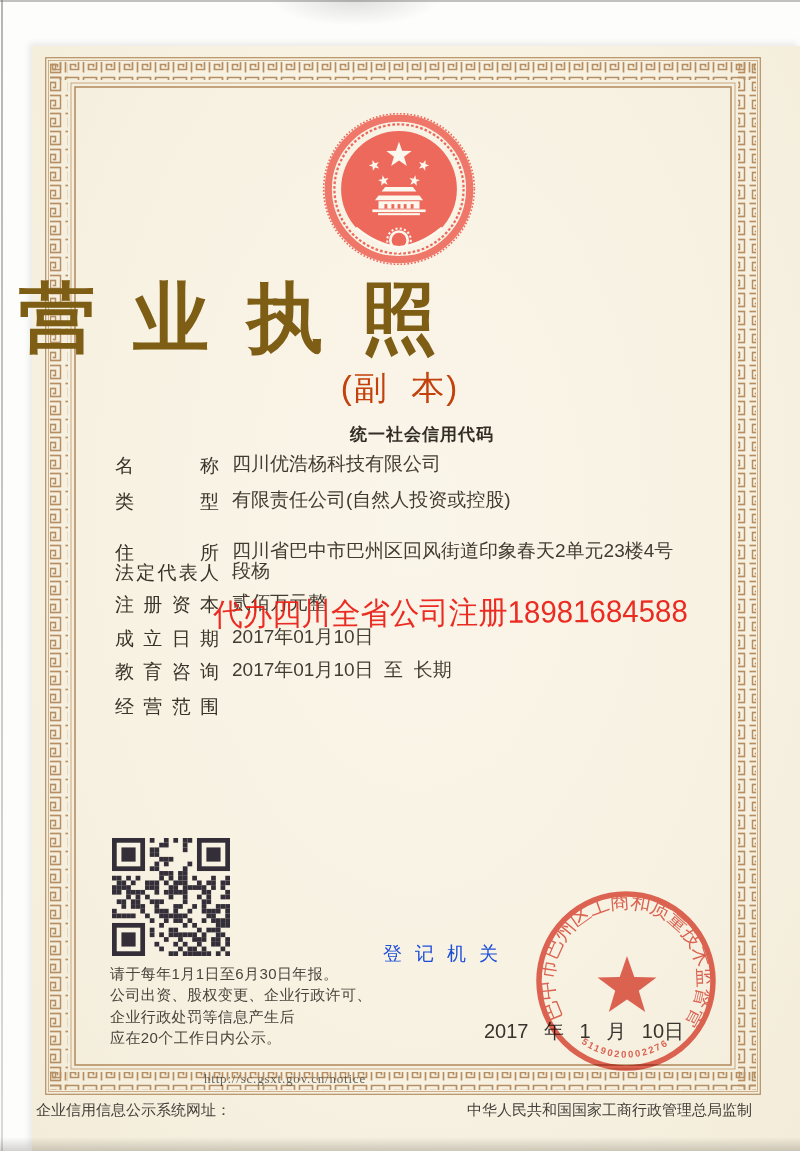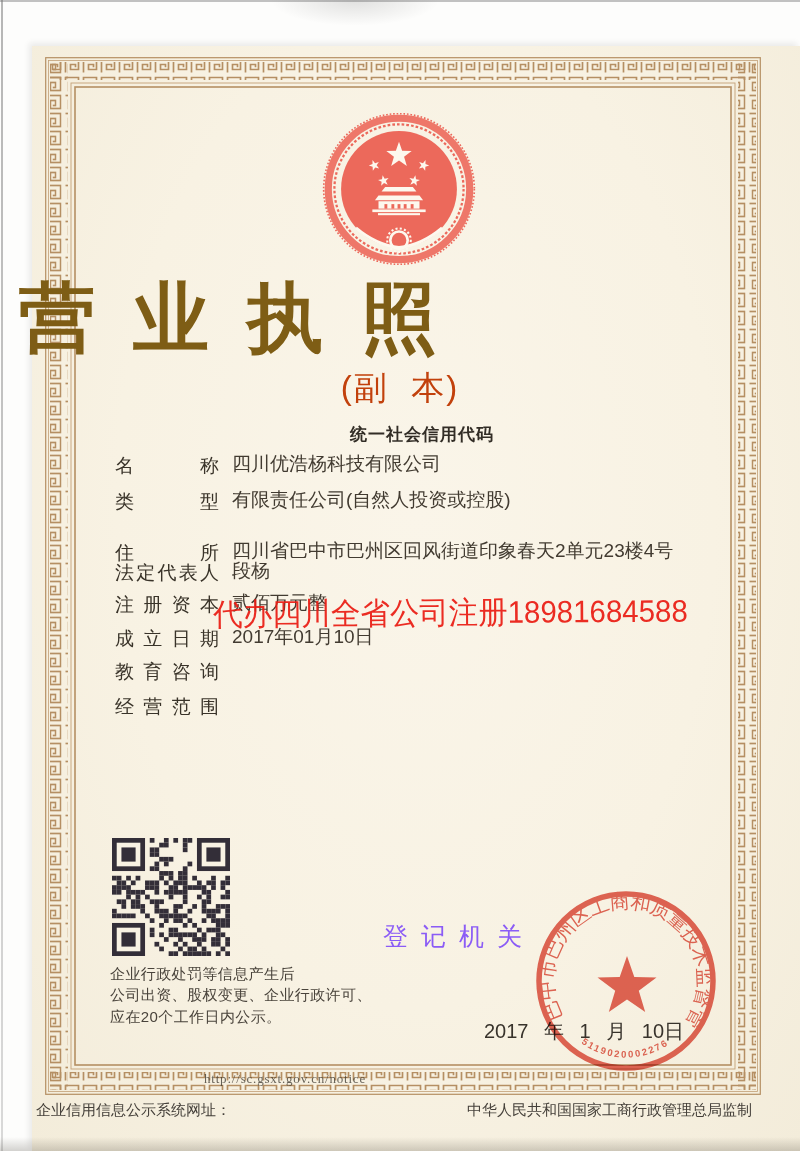--- a/index.html
+++ b/index.html
@@ -39,21 +39,21 @@
   .scope-value{width:402px;font-size:15px;line-height:16.8px;text-align:justify;}
 
   .watermark{position:absolute;left:213px;top:594px;z-index:5;font-size:31px;white-space:nowrap;
        color:#ea1d14;transform:scaleX(.95) rotate(-.4deg);transform-origin:left top;opacity:.93;}
 
   .qr{position:absolute;left:112px;top:838px;width:118px;height:118px;z-index:3;}
 
   .notes{position:absolute;left:110px;top:963px;z-index:3;font-size:15px;line-height:21.3px;
        color:#49433b;letter-spacing:.4px;}
 
-  .reg-label{position:absolute;left:383px;top:920px;z-index:3;font-size:25px;color:#8b5cf6;
+  .reg-label{position:absolute;left:383px;top:941px;z-index:3;font-size:19px;color:#1d4ed8;
        letter-spacing:13px;white-space:nowrap;}
   .issue-date{position:absolute;left:484px;top:1018px;z-index:4;font-size:20px;color:#38332c;
        word-spacing:10px;white-space:pre;}
 
   .seal{position:absolute;left:533px;top:888px;z-index:6;opacity:.88;mix-blend-mode:multiply;}
 
   .footer-left{position:absolute;left:36px;top:1101px;z-index:3;font-size:15px;color:#45403a;font-family:Liberation Serif, serif;}
   .footer-right{position:absolute;right:48px;top:1101px;z-index:3;font-size:15px;color:#45403a;}
 </style>
 </head>
@@ -147,20 +147,21 @@
 <div class="field-row" style="top:592px">
   <span class="field-label">注册资本</span>
   <span class="field-value">贰佰万元整</span>
 </div>
 <div class="field-row" style="top:626px">
   <span class="field-label">成立日期</span>
   <span class="field-value">2017年01月10日</span>
 </div>
 <div class="field-row" style="top:659px">
   <span class="field-label">教育咨询</span>
+  <span class="field-value">2017年01月10日  至  长期</span>
 </div>
 <div class="field-row" style="top:694px">
   <span class="field-label">经营范围</span>
 </div>
 
 <div class="watermark">代办四川全省公司注册18981684588</div>
 
 <div class="qr"><svg width="118" height="118" fill="#332e38">
       <rect x="37.76" y="0.00" width="4.72" height="4.72"></rect>
       <rect x="51.92" y="0.00" width="4.72" height="4.72"></rect>
@@ -374,22 +375,23 @@
       <rect x="9.44" y="9.44" width="14.16" height="14.16"></rect>
       <rect x="84.96" y="0" width="33.04" height="33.04"></rect>
       <rect fill="#f8f2e3" x="89.67999999999999" y="4.72" width="23.599999999999998" height="23.599999999999998"></rect>
       <rect x="94.39999999999999" y="9.44" width="14.16" height="14.16"></rect>
       <rect x="0" y="84.96" width="33.04" height="33.04"></rect>
       <rect fill="#f8f2e3" x="4.72" y="89.67999999999999" width="23.599999999999998" height="23.599999999999998"></rect>
       <rect x="9.44" y="94.39999999999999" width="14.16" height="14.16"></rect>
     </svg></div>
 
 <div class="notes">
+  <div>请于每年1月1日至6月30日年报。</div>
+  <div>公司出资、股权变更、企业行政许可、</div>
   <div>企业行政处罚等信息产生后</div>
-  <div>公司出资、股权变更、企业行政许可、</div>
   <div>应在20个工作日内公示。</div>
 </div>
 
 <div class="reg-label">登记机关</div>
 <div class="issue-date">2017 年 1 月 10日</div>
 
 <svg class="seal" width="186" height="186" viewBox="-93 -93 186 186">
   <defs>
     <path id="sealArc" d="M -63 36 A 72.6 72.6 0 1 1 63 36" fill="none"></path>
     <path id="sealNum" d="M -45 62 A 76.6 76.6 0 0 0 45 62" fill="none"></path>

